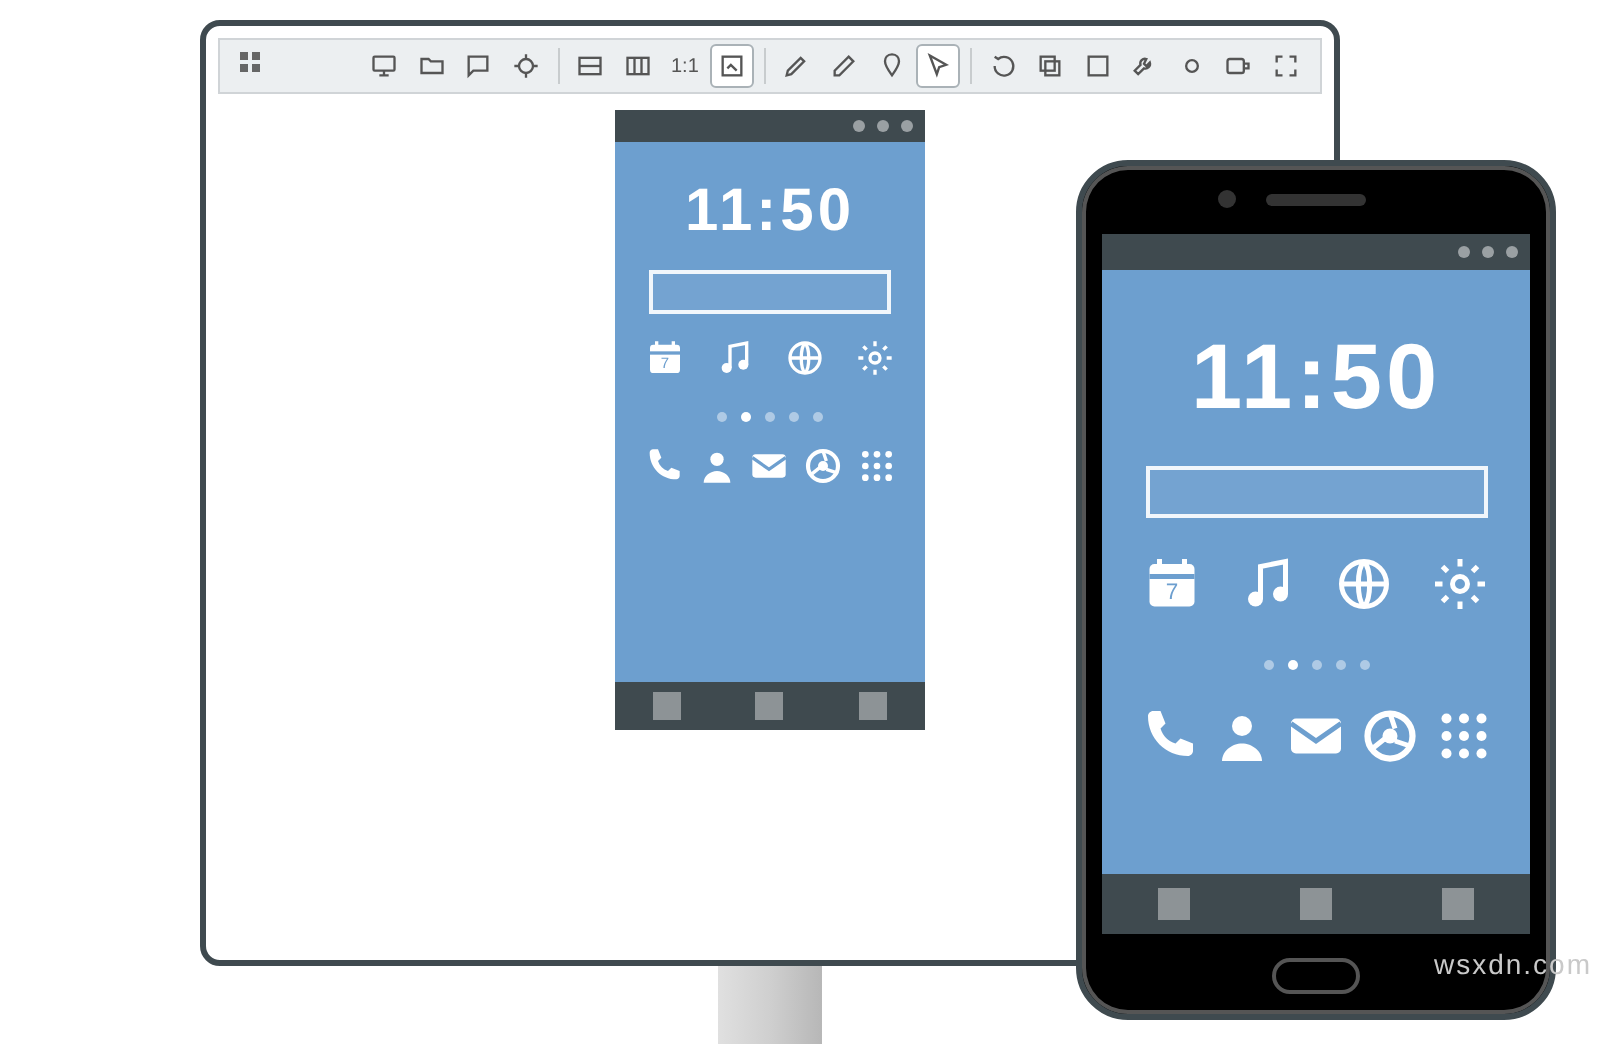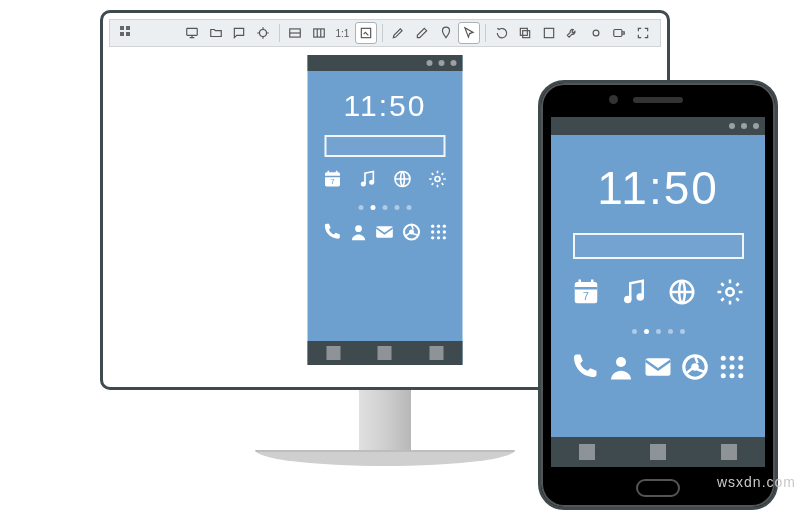--- a/index.html
+++ b/index.html
@@ -17,21 +17,21 @@
   .monitor {
     position: absolute;
     left: 100px;
     top: 10px;
     width: 570px;
   }
   .monitor-bezel {
     border: 3px solid #3f4a4f;
     border-radius: 10px;
     background: #ffffff;
-    height: 380px;
+    height: 473px;
     padding: 6px;
     position: relative;
   }
   .monitor-screen {
     position: relative;
     width: 100%;
     height: 100%;
     background: #ffffff;
   }
   .monitor-neck {
@@ -80,21 +80,21 @@
     display: flex;
     flex-direction: column;
   }
   .sim-titlebar {
     height: 16px;
     background:#3f4a4f;
     display:flex;justify-content:flex-end;align-items:center;padding:0 6px;gap:6px;
   }
   .sim-titlebar .win-dot{width:6px;height:6px;border-radius:50%;background:#9aa0a3;}
   .sim-body{ flex:1; display:flex;flex-direction:column;align-items:center;justify-content:flex-start;padding:14px 12px 6px;gap:18px;}
-  .sim .clock{ color:#fff;font-size:42px;font-weight:400;letter-spacing:2px;}
+  .sim .clock{ color:#fff;font-size:42px;font-weight:700;letter-spacing:2px;}
   .phone .clock{ font-size:46px; }
   .sim .searchbox{
     width: 90%; height:22px;border:2px solid rgba(255,255,255,.9);background:rgba(255,255,255,.05);
   }
   .icon-row{ width:92%;display:flex;justify-content:space-between;align-items:center;}
   .icon-row .app svg{width:26px;height:26px;fill:#fff;}
   .phone .icon-row .app svg{width:30px;height:30px;}
   .dots{display:flex;gap:7px;}
   .dots span{width:5px;height:5px;border-radius:50%;background:rgba(255,255,255,.45);}
   .dots span.on{background:#fff;}

